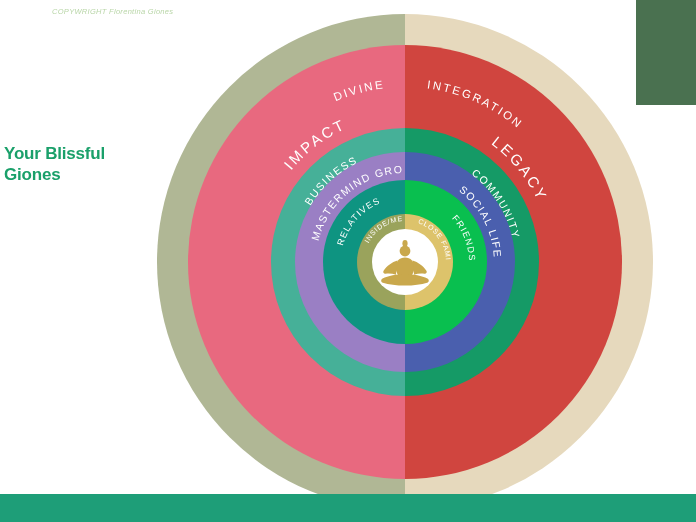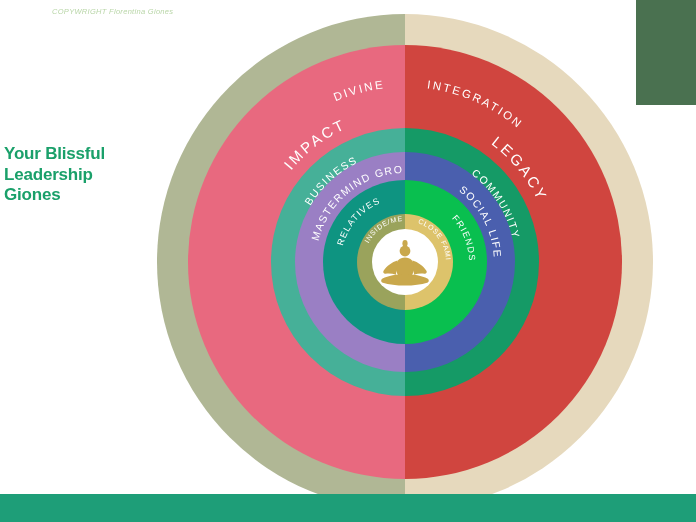--- a/index.html
+++ b/index.html
@@ -69,21 +69,20 @@
   .lbl-r4    { font-size:9px;  letter-spacing:1.2px; }
   .lbl-r5    { font-size:7px;  letter-spacing:0.8px; fill:#ffffff; }
 </style>
 </head>
 <body>
 
 <div class="corner-block"></div>
 
 <div class="title">
   <div>Your Blissful</div>
-  <div>Leadership</div>
   <div>Giones</div>
 </div>
 
 <div class="diagram">
   <svg class="svg-root" viewBox="0 0 500 500" xmlns="http://www.w3.org/2000/svg">
     <defs>
 
       <path id="pOuterL" d="M 75,250 A 175,175 0 0 1 250,75" fill="none"></path>
       <path id="pOuterR" d="M 250,75 A 175,175 0 0 1 425,250" fill="none"></path>
       <path id="pR1L" d="M 104,250 A 146,146 0 0 1 250,104" fill="none"></path>

